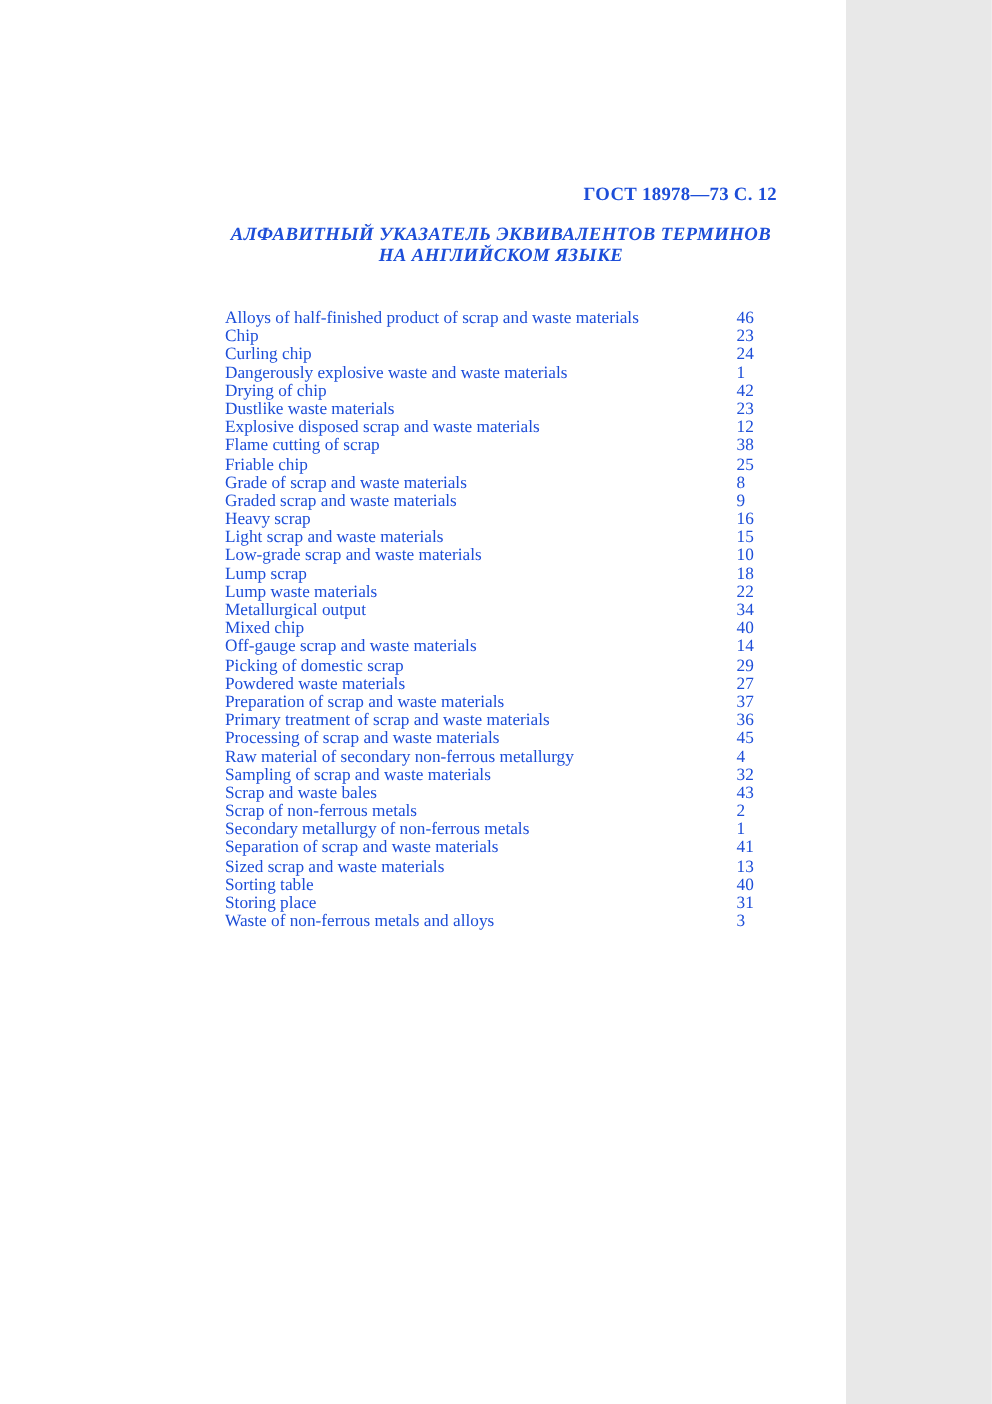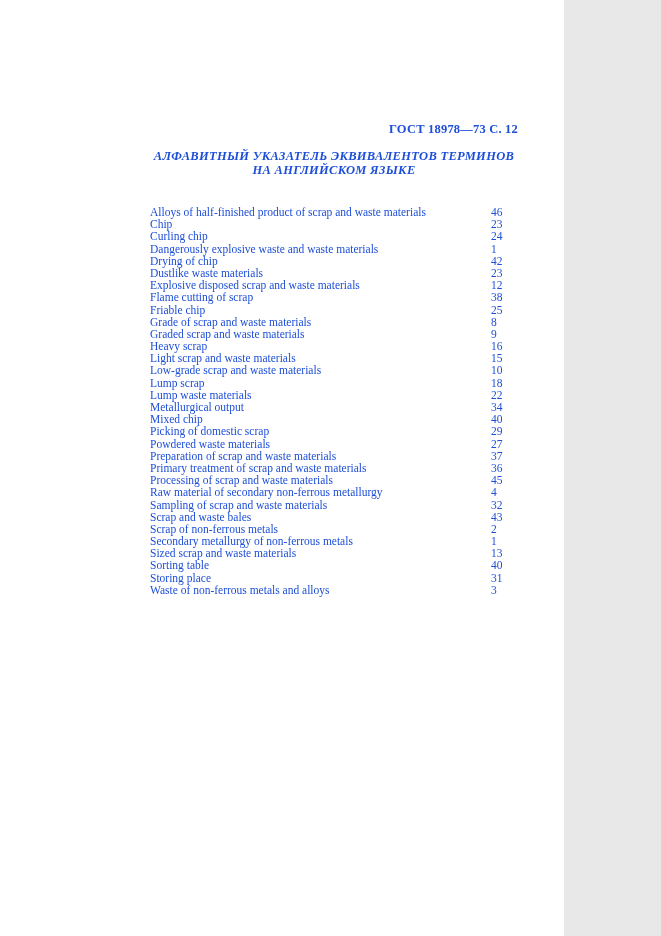--- a/index.html
+++ b/index.html
@@ -161,20 +161,24 @@
         <span class="term">Metallurgical output</span>
         <span class="num">34</span>
       </div>
 
       <div class="index-row">
         <span class="term">Mixed chip</span>
         <span class="num">40</span>
       </div>
 
 
+      <div class="index-row">
+        <span class="term">Off-gauge scrap and waste materials</span>
+        <span class="num">14</span>
+      </div>
 
       <div class="index-row">
         <span class="term">Picking of domestic scrap</span>
         <span class="num">29</span>
       </div>
 
       <div class="index-row">
         <span class="term">Powdered waste materials</span>
         <span class="num">27</span>
       </div>
@@ -212,20 +216,24 @@
       <div class="index-row">
         <span class="term">Scrap of non-ferrous metals</span>
         <span class="num">2</span>
       </div>
 
       <div class="index-row">
         <span class="term">Secondary metallurgy of non-ferrous metals</span>
         <span class="num">1</span>
       </div>
 
+      <div class="index-row">
+        <span class="term">Separation of scrap and waste materials</span>
+        <span class="num">41</span>
+      </div>
 
       <div class="index-row">
         <span class="term">Sized scrap and waste materials</span>
         <span class="num">13</span>
       </div>
 
       <div class="index-row">
         <span class="term">Sorting table</span>
         <span class="num">40</span>
       </div>

